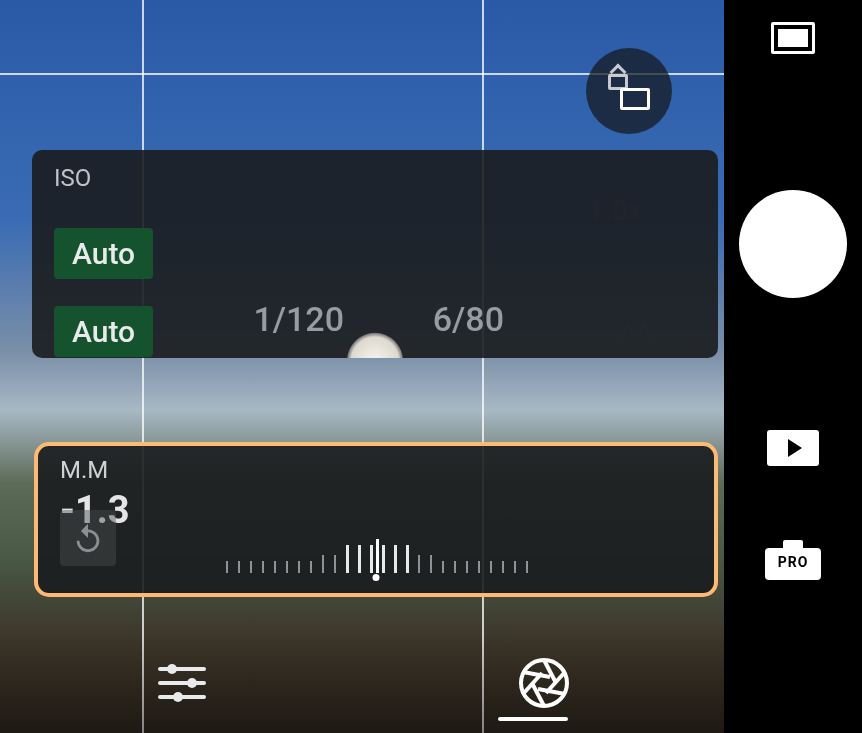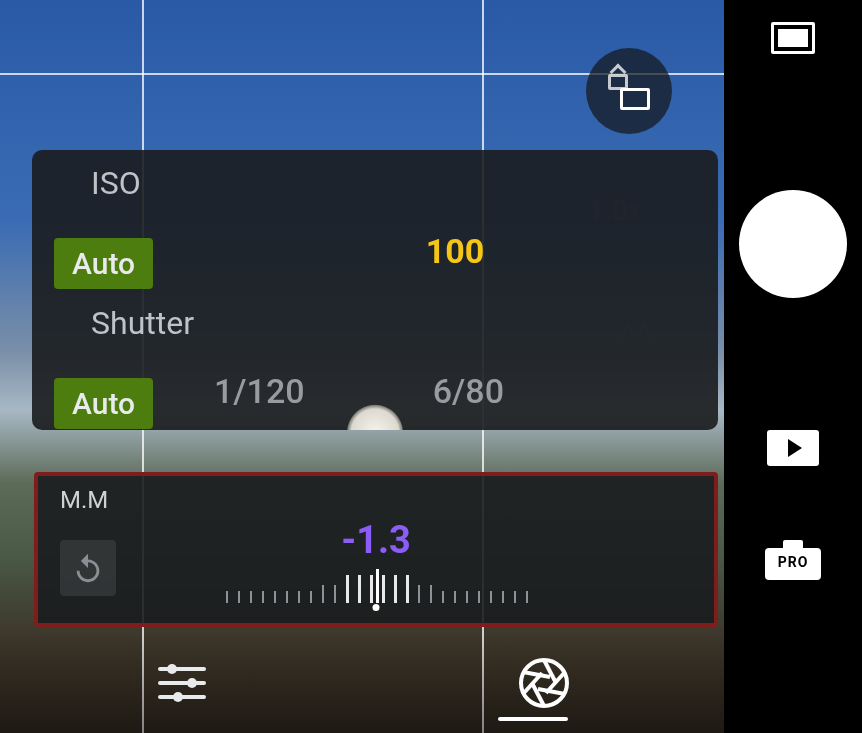--- a/index.html
+++ b/index.html
@@ -128,41 +128,40 @@
   
   .panel{
     position:absolute;
     top:150px; left:32px;
     width:686px;
     background:rgba(26,28,30,0.90);
     border-radius:10px;
     overflow:hidden;
   }
   .panel-section-label{
-    font-size:32px; color:#bfc3c7; font-weight:400;
+    font-size:24px; color:#bfc3c7; font-weight:400;
     padding:14px 22px 10px 22px;
-    margin-left:37px;
   }
   .panel-row{
     display:flex;align-items:center;
     height:78px;
     padding:0 22px;
   }
   .opt {
     flex:1;
     text-align:center;
     font-size:34px;
     color:#989ca0;
     font-weight:500;
   }
   .opt.left{ text-align:left; flex:0 0 160px;}
   .opt.right{ text-align:right; flex:0 0 160px;}
   .opt.selected{ color:#f5c518; font-weight:700; }
   .opt-btn{
-    background:#4d7c0f;
+    background:#14532d;
     border-radius:4px;
     padding:8px 18px;
     color:#e9eaeb;
     font-size:30px;
     font-weight:500;
     display:inline-block;
     margin-top:24px;
   }
   .row-shutter{position:relative;}
   .drag-dot{
@@ -170,32 +169,31 @@
     left:50%; top:100%;
     transform:translate(-50%,-45%);
     width:56px;height:56px;border-radius:50%;
     background:radial-gradient(circle,#f5f3ee 0%, #ddd9cf 60%, rgba(200,197,188,0) 78%);
     filter:blur(.4px);
   }
 
   
   .mm-wrap{
     position:absolute;
-    left:34px; top:472px;
+    left:34px; top:442px;
     width:684px; height:155px;
-    border:4px solid #7f1d1d;
-    border-radius:4px;
+    border:4px solid #fdba74;
+    border-radius:15px;
     background:rgba(26,28,30,0.90);
     padding:10px 22px 0 22px;
   }
   .mm-label{font-size:24px;color:#cfd2d5;}
   .mm-value{
-    text-align:center;
     font-size:38px; font-weight:700;
-    color:#8b5cf6;
+    color:#e5e5e5;
     margin-top:4px;
   }
   .reset-btn{
     position:absolute; left:22px; top:64px;
     width:56px;height:56px;border-radius:4px;
     background:rgba(74,77,80,.45);
     display:flex;align-items:center;justify-content:center;
     color:#8b8f93;
   }
   .reset-btn svg{width:34px;height:34px;}
@@ -257,29 +255,27 @@
       <div class="pip-main"></div>
     </div>
   </div>
 
   <div class="panel">
     <div class="panel-section-label">ISO</div>
     <div class="panel-row">
       <div class="opt left">
         <span class="opt-btn">Auto</span>
       </div>
-      <div class="opt selected">100</div>
-    </div>
-
-    <div class="panel-section-label">Shutter</div>
+    </div>
+
     <div class="panel-row row-shutter">
       <div class="opt left">
         <span class="opt-btn">Auto</span>
       </div>
-      <div class="opt" style="flex:0 0 130px;text-align:left">1/120</div>
+      <div class="opt" style="flex:0 0 130px;text-align:right">1/120</div>
       <div class="opt right">6/80</div>
       <div class="drag-dot"></div>
     </div>
   </div>
 
   <div class="mm-wrap">
     <div class="mm-label">M.M</div>
     <div class="mm-value">-1.3</div>
     <div class="reset-btn">
       <svg viewBox="0 0 24 24">

